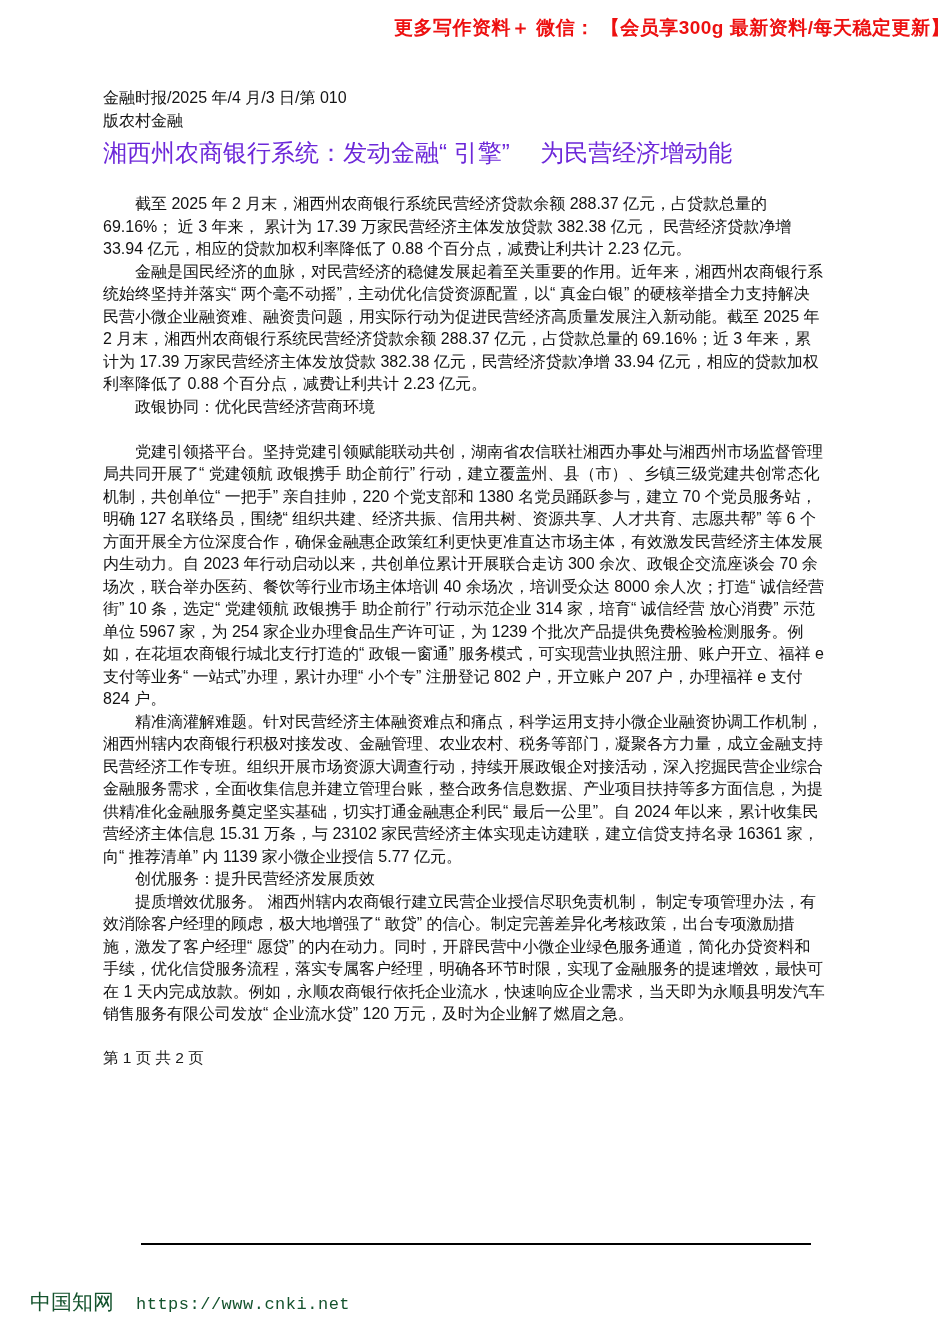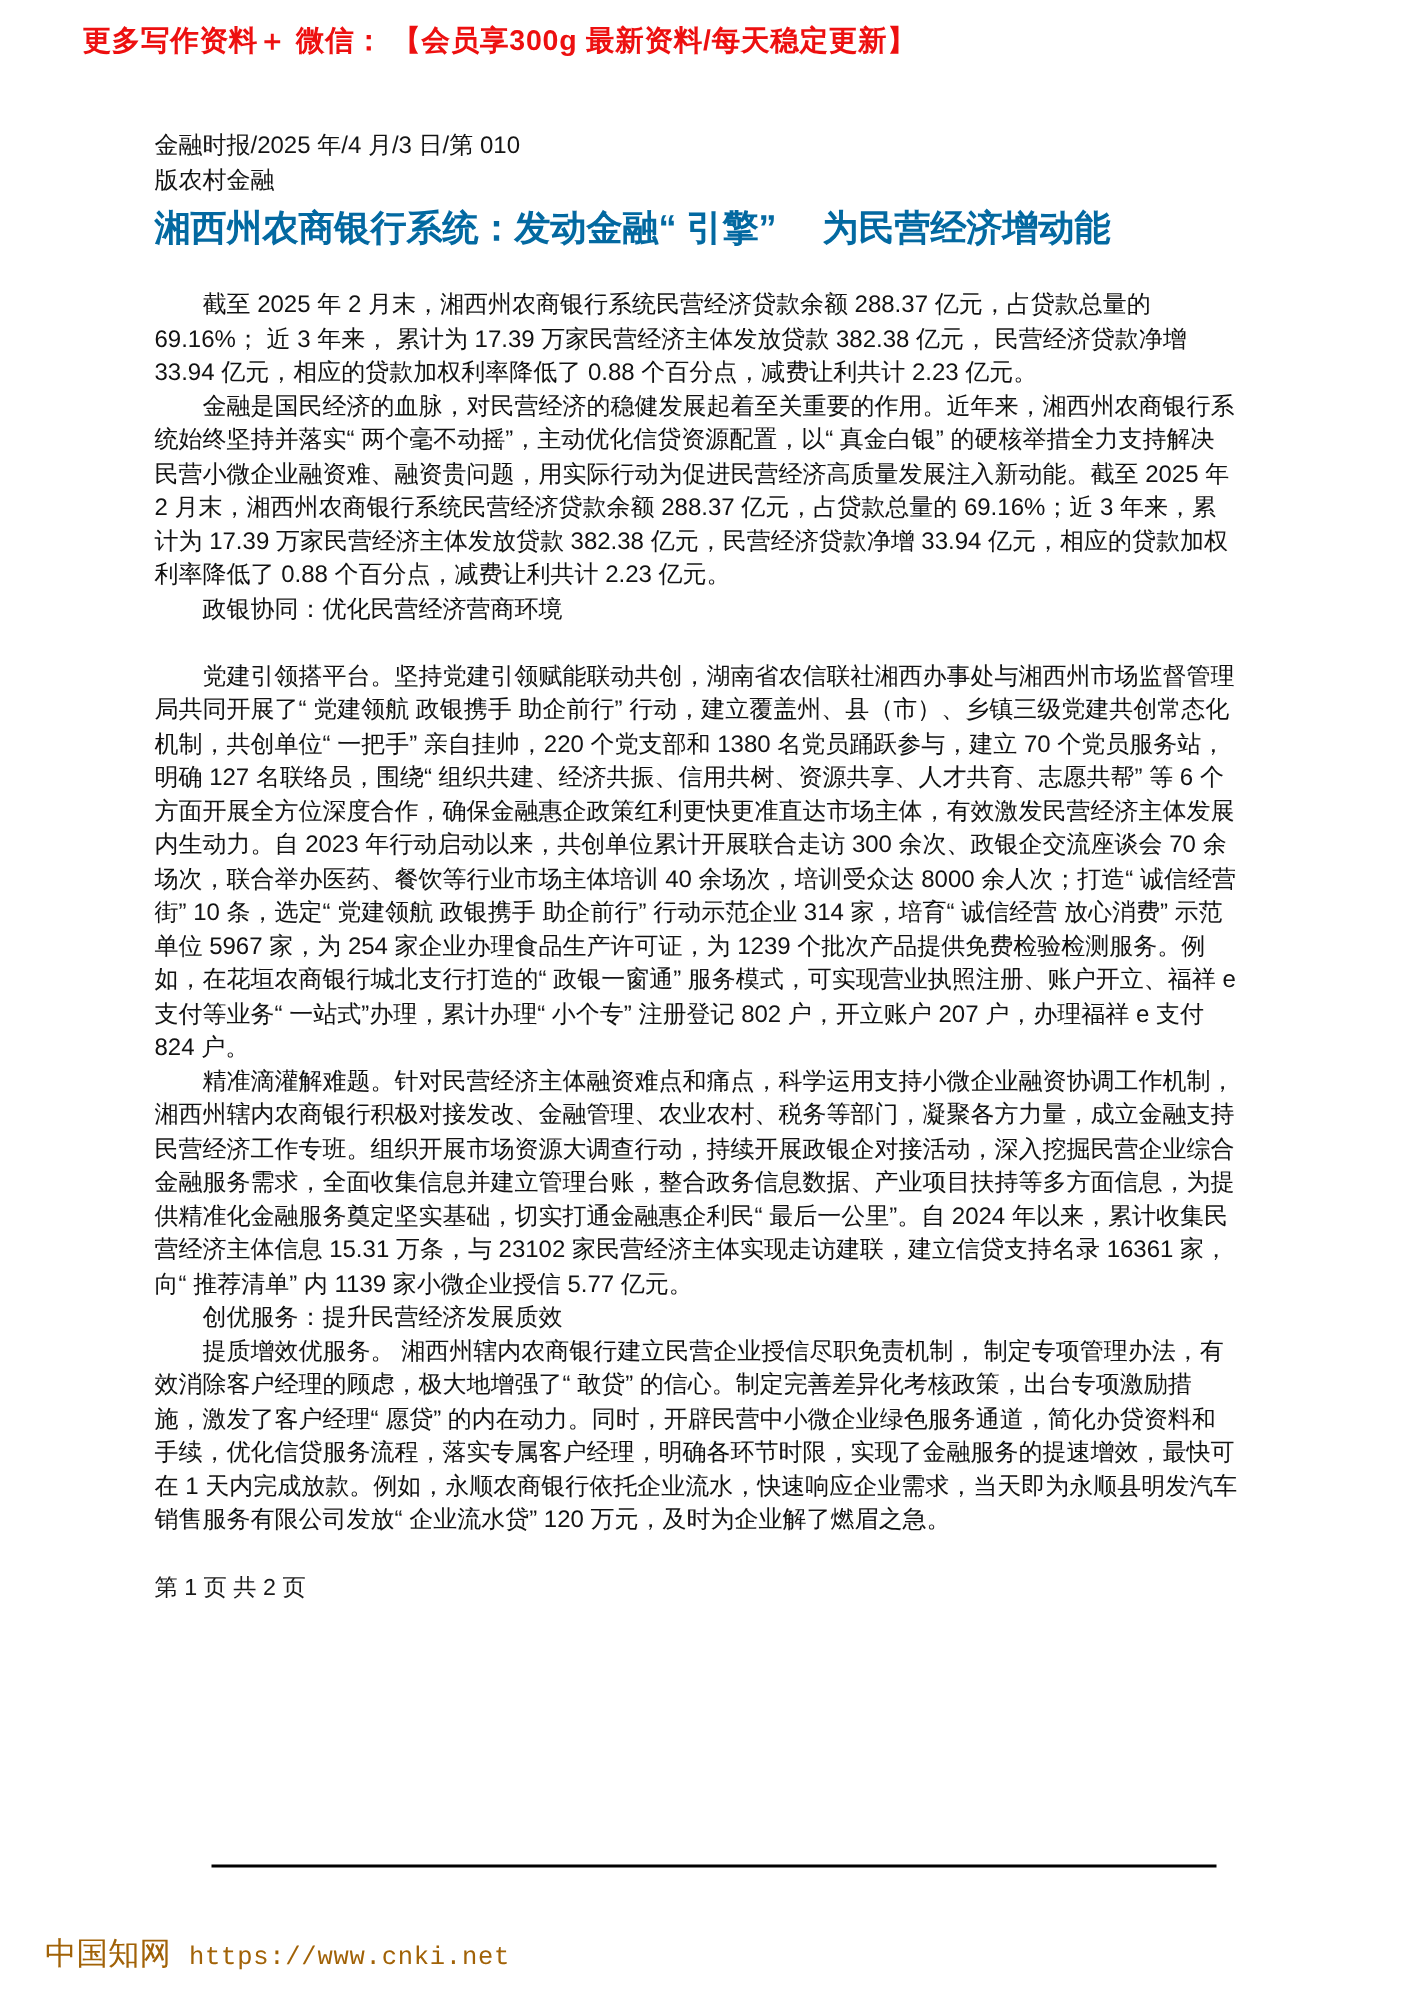--- a/index.html
+++ b/index.html
@@ -16,37 +16,38 @@
 
   
   .banner {
     padding: 16px 0 0 55px;
     font-size: 19px;
     line-height: 24px;
     font-weight: bold;
     color: #ed1010;
     letter-spacing: 0.5px;
     white-space: nowrap;
+    text-align: right;
   }
 
   
   .page {
     width: 722px;
     margin: 46px 0 0 103px;
   }
 
   .source { font-size: 16px; line-height: 23px; color: #141414; }
   .source div { white-space: nowrap; }
 
   .title {
     font-size: 24px;
     line-height: 31px;
-    font-weight: bold;
+    font-weight: normal;
     margin: 5px 0 0 0;
-    color: #0369a1;
+    color: #6d28d9;
     white-space: nowrap;
   }
 
   .byline {
     width: 680px;
     text-align: center;
     font-size: 18px;
     font-weight: bold;
     line-height: 24px;
     margin-top: 3px;
@@ -78,22 +79,22 @@
     height: 2px;
     background: #000000;
   }
 
   .watermark {
     position: absolute;
     left: 30px;
     top: 1288px;
     display: flex;
     align-items: baseline;
-    gap: 12px;
-    color: #a16207;
+    gap: 22px;
+    color: #14532d;
   }
   .wm-name {
     font-size: 21px;
     font-family: "Liberation Serif", "DejaVu Serif", serif;
   }
   .wm-url {
     font-size: 17px;
     font-family: "Liberation Mono", "DejaVu Sans Mono", monospace;
     letter-spacing: 0.5px;
   }

